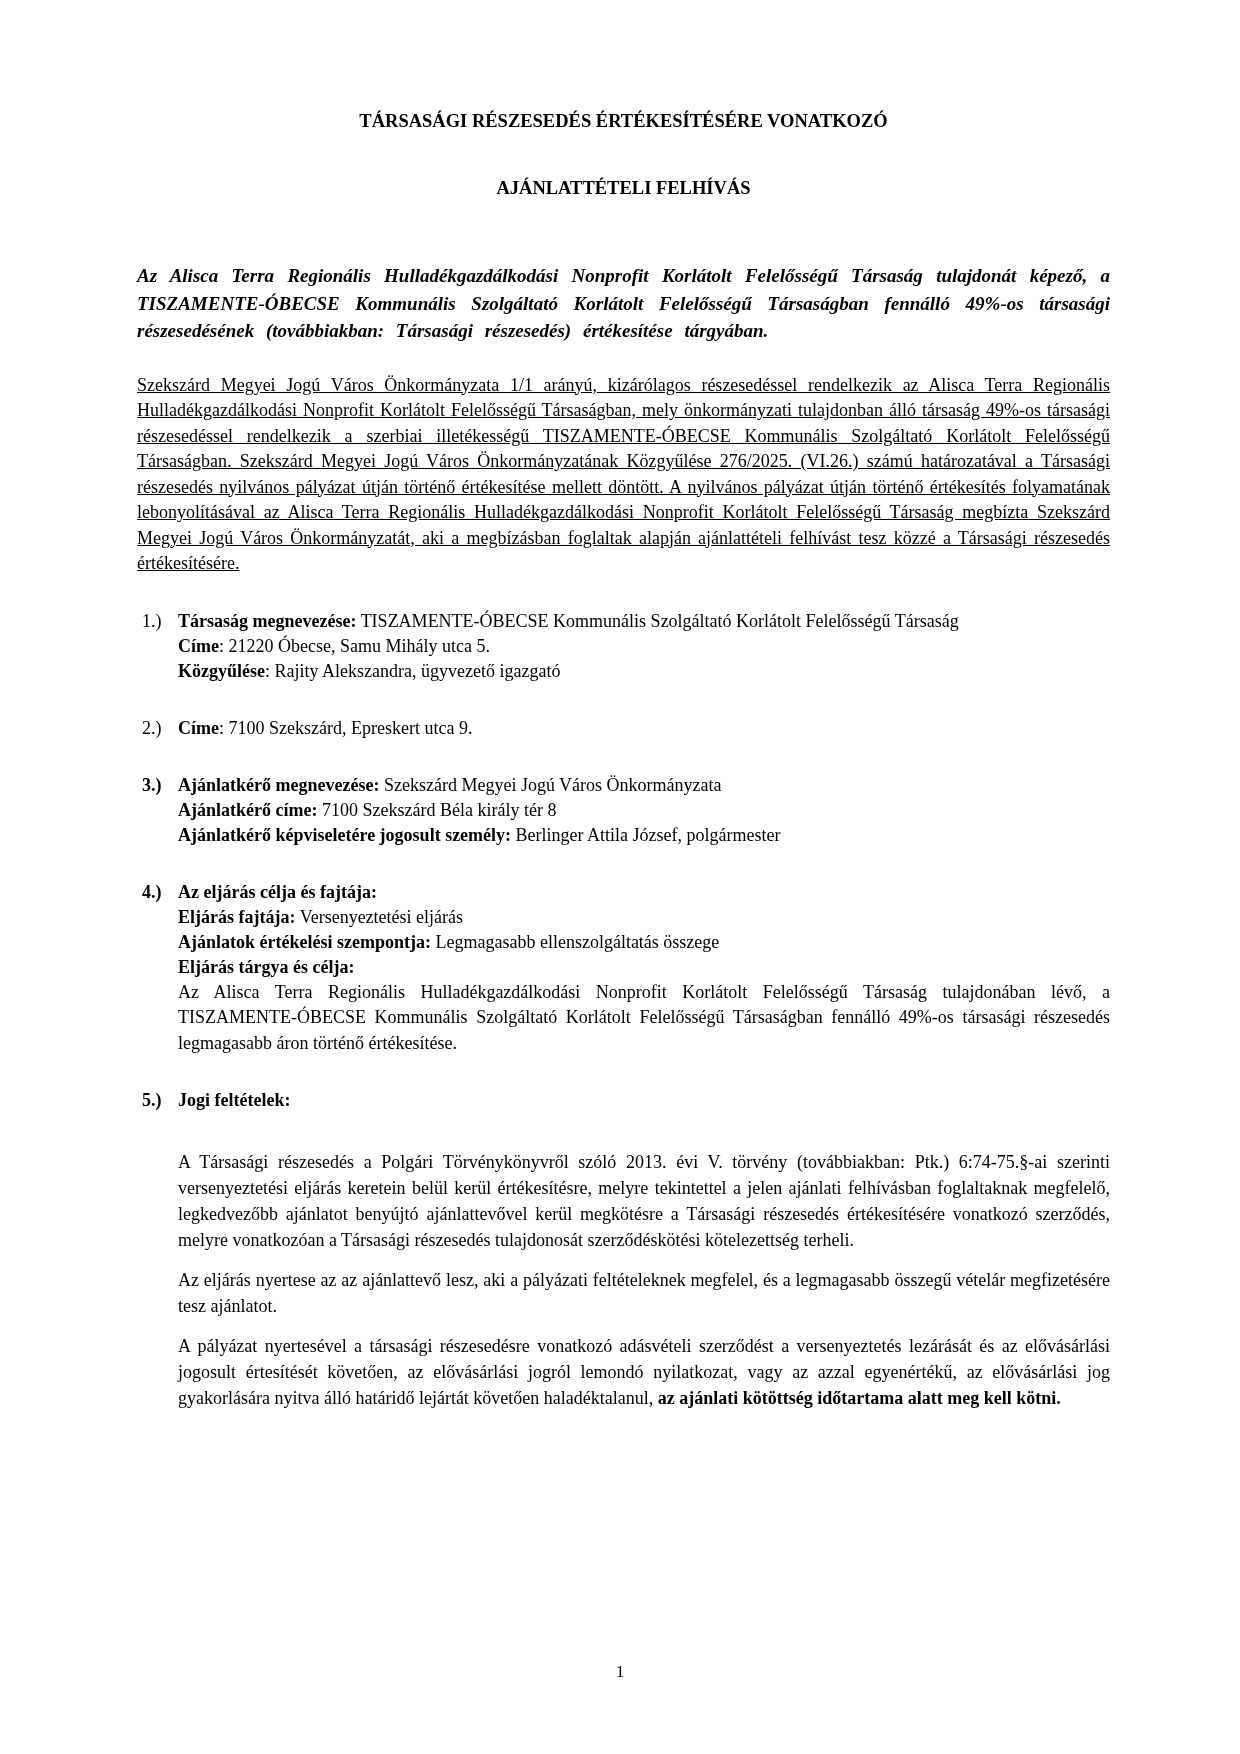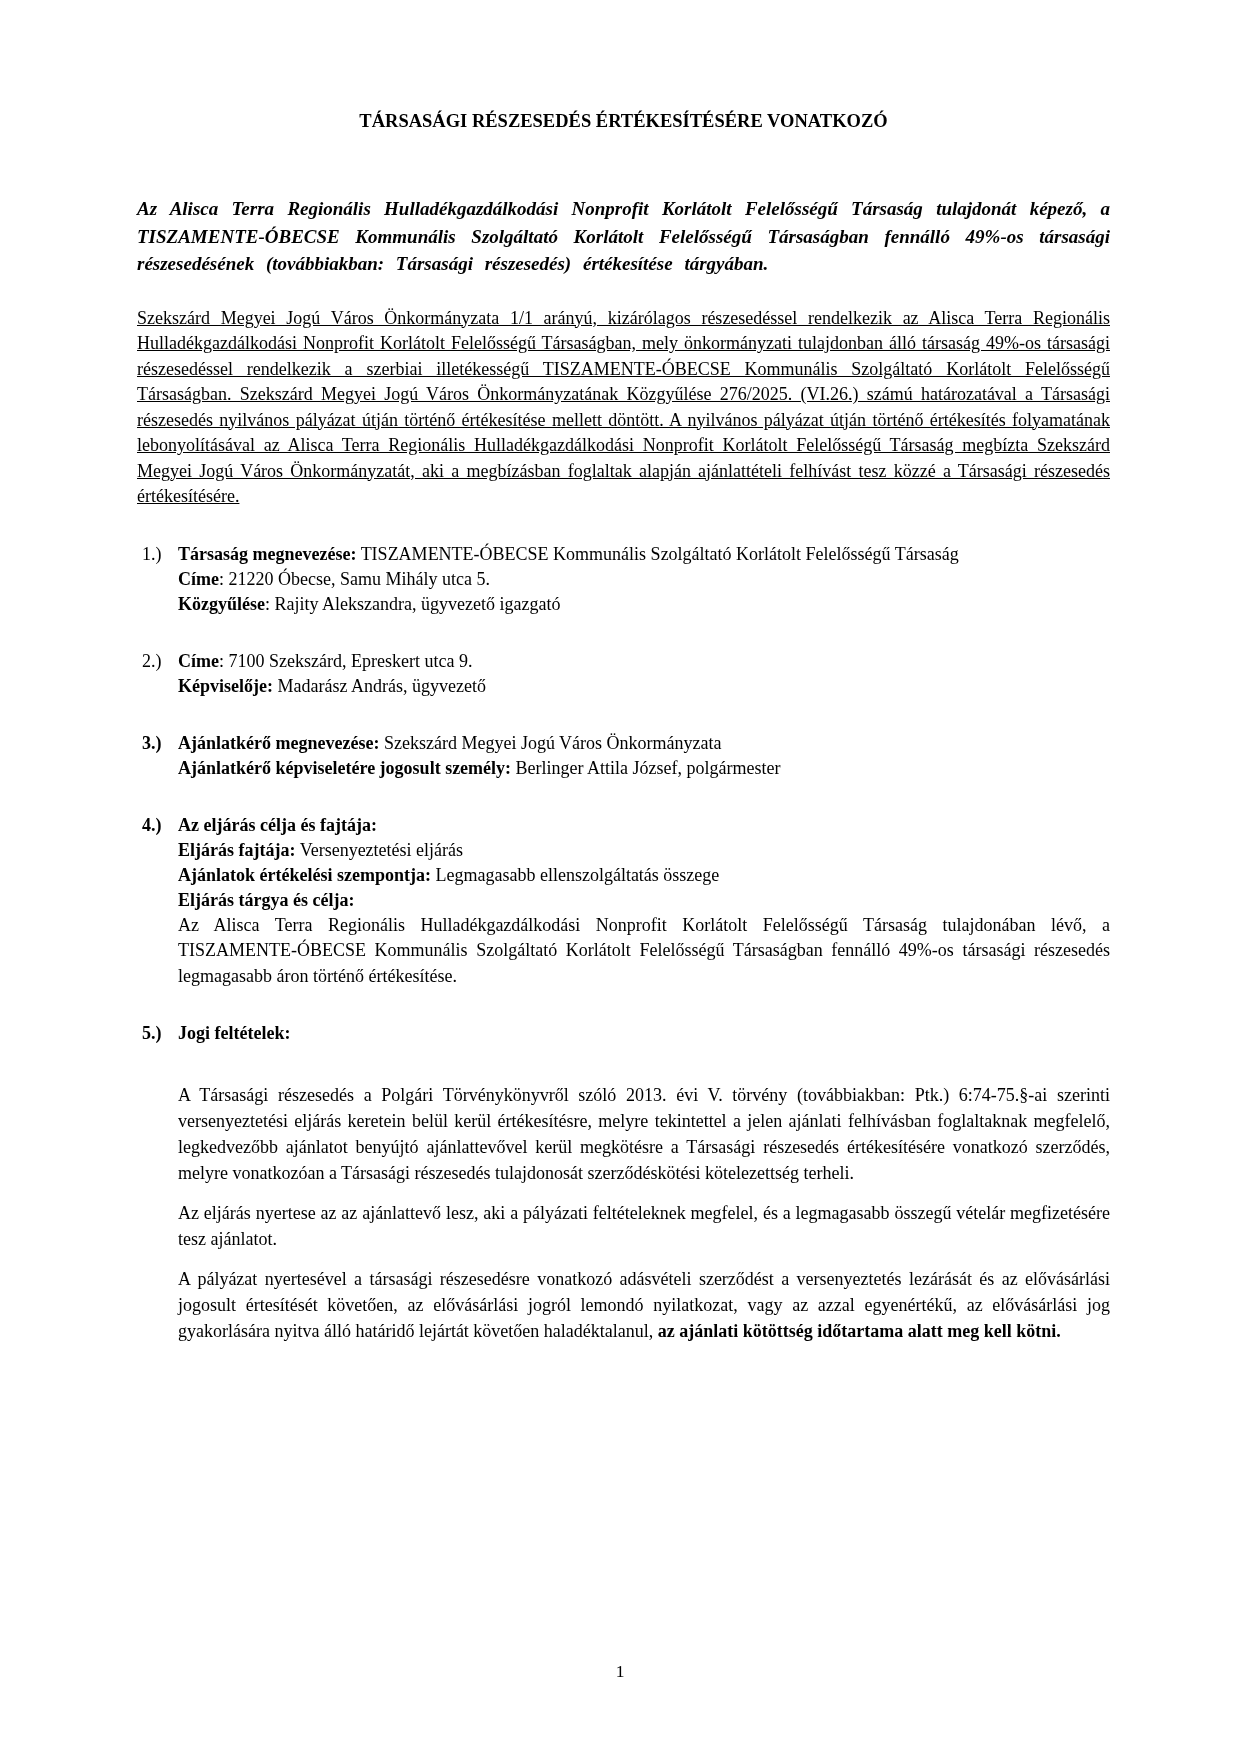--- a/index.html
+++ b/index.html
@@ -72,46 +72,47 @@
     text-align: center;
     font-size: 17.5px;
   }
 </style>
 </head>
 <body>
 
 <div class="page">
 
   <div class="title title-1">TÁRSASÁGI RÉSZESEDÉS ÉRTÉKESÍTÉSÉRE VONATKOZÓ</div>
+  <div class="title title-2">AJÁNLATTÉTELI FELHÍVÁS</div>
 
   <p class="lead">Az Alisca Terra Regionális Hulladékgazdálkodási Nonprofit Korlátolt Felelősségű Társaság tulajdonát képező, a TISZAMENTE-ÓBECSE Kommunális Szolgáltató Korlátolt Felelősségű Társaságban fennálló 49%-os társasági részesedésének (továbbiakban: Társasági részesedés) értékesítése tárgyában.</p>
 
   <p class="intro">Szekszárd Megyei Jogú Város Önkormányzata 1/1 arányú, kizárólagos részesedéssel rendelkezik az Alisca Terra Regionális Hulladékgazdálkodási Nonprofit Korlátolt Felelősségű Társaságban, mely önkormányzati tulajdonban álló társaság 49%-os társasági részesedéssel rendelkezik a szerbiai illetékességű TISZAMENTE-ÓBECSE Kommunális Szolgáltató Korlátolt Felelősségű Társaságban. Szekszárd Megyei Jogú Város Önkormányzatának Közgyűlése 276/2025. (VI.26.) számú határozatával a Társasági részesedés nyilvános pályázat útján történő értékesítése mellett döntött. A nyilvános pályázat útján történő értékesítés folyamatának lebonyolításával az Alisca Terra Regionális Hulladékgazdálkodási Nonprofit Korlátolt Felelősségű Társaság megbízta Szekszárd Megyei Jogú Város Önkormányzatát, aki a megbízásban foglaltak alapján ajánlattételi felhívást tesz közzé a Társasági részesedés értékesítésére.</p>
 
   <div class="item">
     <span class="num">1.)</span>
     <div>
       <div><span class="b">Társaság megnevezése:</span><span> TISZAMENTE-ÓBECSE Kommunális Szolgáltató Korlátolt Felelősségű Társaság</span></div>
       <div><span class="b">Címe</span><span>: 21220 Óbecse, Samu Mihály utca 5.</span></div>
       <div><span class="b">Közgyűlése</span><span>: Rajity Alekszandra, ügyvezető igazgató</span></div>
     </div>
   </div>
 
   <div class="item">
     <span class="num">2.)</span>
     <div>
       <div><span class="b">Címe</span><span>: 7100 Szekszárd, Epreskert utca 9.</span></div>
-      <div><span class="b">Képviselője:</span><span> Madarász András, ügyvezető</span></div>
     </div>
   </div>
 
   <div class="item">
     <span class="num num-bold">3.)</span>
     <div>
       <div><span class="b">Ajánlatkérő megnevezése:</span><span> Szekszárd Megyei Jogú Város Önkormányzata</span></div>
+      <div><span class="b">Ajánlatkérő címe:</span><span> 7100 Szekszárd Béla király tér 8</span></div>
       <div><span class="b">Ajánlatkérő képviseletére jogosult személy:</span><span> Berlinger Attila József, polgármester</span></div>
     </div>
   </div>
 
   <div class="item">
     <span class="num num-bold">4.)</span>
     <div>
       <div class="b">Az eljárás célja és fajtája:</div>
       <div><span class="b">Eljárás fajtája:</span><span> Versenyeztetési eljárás</span></div>
       <div><span class="b">Ajánlatok értékelési szempontja:</span><span> Legmagasabb ellenszolgáltatás összege</span></div>

